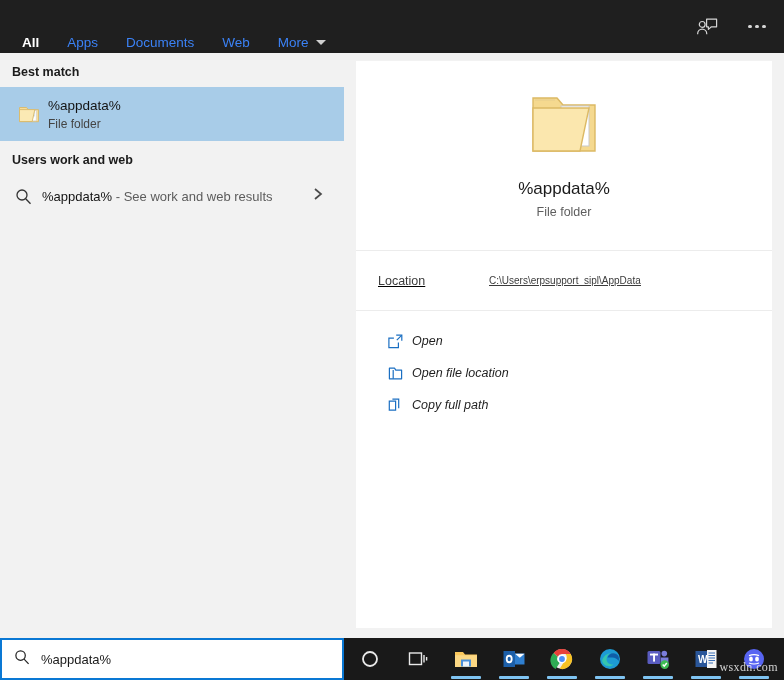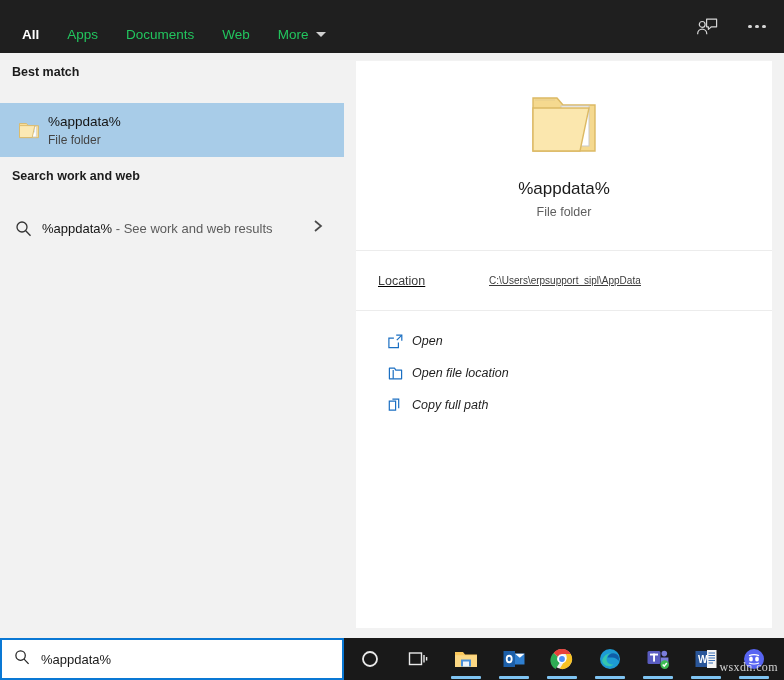--- a/index.html
+++ b/index.html
@@ -15,24 +15,24 @@
   .flyout {
     position: absolute; left: 0; top: 0; width: 784px; height: 638px;
     background: #f2f2f2;
   }
 
   
   .header {
     position: absolute; left: 0; top: 0; width: 784px; height: 53px;
     background: #1f1f1f;
   }
-  .tabs { position: absolute; left: 8px; top: 8px; height: 53px; display: flex; align-items: flex-start; }
+  .tabs { position: absolute; left: 8px; top: 16px; height: 53px; display: flex; align-items: flex-start; }
   .tab {
     position: relative; height: 38px; display: flex; align-items: center;
-    padding: 0 14px; color: #22c55e; font-size: 13.5px; cursor: default;
+    padding: 0 14px; color: #3b82f6; font-size: 13.5px; cursor: default;
     margin-top: 7px;
   }
   .tab.active { color: #ffffff; font-weight: bold; }
   .tab .underline {
     position: absolute; left: 50%; transform: translateX(-50%);
     bottom: -6px; width: 22px; height: 3px; background: #0a78d4; border-radius: 1px;
   }
   .tab .caret {
     display: inline-block; margin-left: 7px; width: 0; height: 0;
     border-left: 5px solid transparent; border-right: 5px solid transparent;
@@ -48,21 +48,21 @@
   }
   .dots { display: flex; gap: 3.5px; }
   .dots i { width: 3.5px; height: 3.5px; background: #d6d6d6; border-radius: 50%; display: block; }
 
   
   .left-col {
     position: absolute; left: 0; top: 53px; width: 344px; height: 585px;
     background: #f2f2f2;
   }
   .section-title {
-    padding: 12px 0 24px 12px; font-size: 12.5px; font-weight: bold; color: #1b1b1b;
+    padding: 12px 0 8px 12px; font-size: 12.5px; font-weight: bold; color: #1b1b1b;
   }
   .result-row {
     display: flex; align-items: center; height: 54px; padding-left: 10px; cursor: default;
   }
   .result-row.selected { background: #a8cce8; }
   .res-icon { width: 38px; display: flex; align-items: center; justify-content: center; }
   .res-text { display: flex; flex-direction: column; justify-content: center; }
   .res-title { font-size: 13.5px; color: #141414; line-height: 17px; }
   .res-sub { font-size: 12px; color: #444; line-height: 16px; margin-top: 2px; }
 
@@ -193,21 +193,21 @@
             <path d="M12.2 10.2h5.6M12.2 12h5.6M12.2 13.8h5.6M12.2 15.6h4" stroke="#9dbcd8" stroke-width="0.8"></path>
             <path d="M2.5 7.6h15.3l-2.6 11.9H2.5z" fill="#fbe9b4" stroke="#d9b96a" stroke-width="0.9"></path>
           </svg>
         </span>
         <span class="res-text">
           <span class="res-title">%appdata%</span>
           <span class="res-sub">File folder</span>
         </span>
       </div>
 
-      <div class="section-title">Search work and web</div>
+      <div class="section-title">Users work and web</div>
 
       <div class="web-row">
         <span class="web-icon">
           <svg width="17" height="17" viewBox="0 0 17 17">
             <circle cx="7" cy="7" r="5" fill="none" stroke="#333" stroke-width="1.3"></circle>
             <line x1="10.7" y1="10.7" x2="15.5" y2="15.8" stroke="#333" stroke-width="1.3"></line>
           </svg>
         </span>
         <span class="web-label">
           <span>%appdata%</span><span class="muted"> - See work and web results</span>

